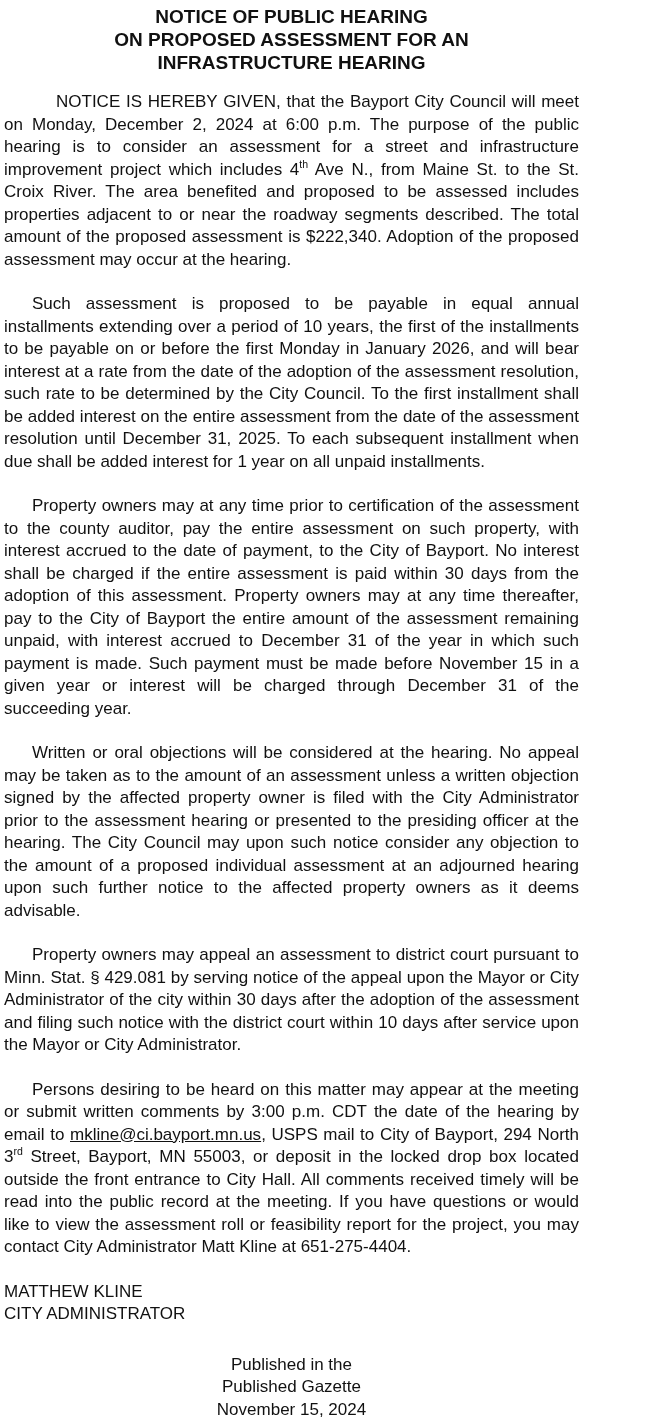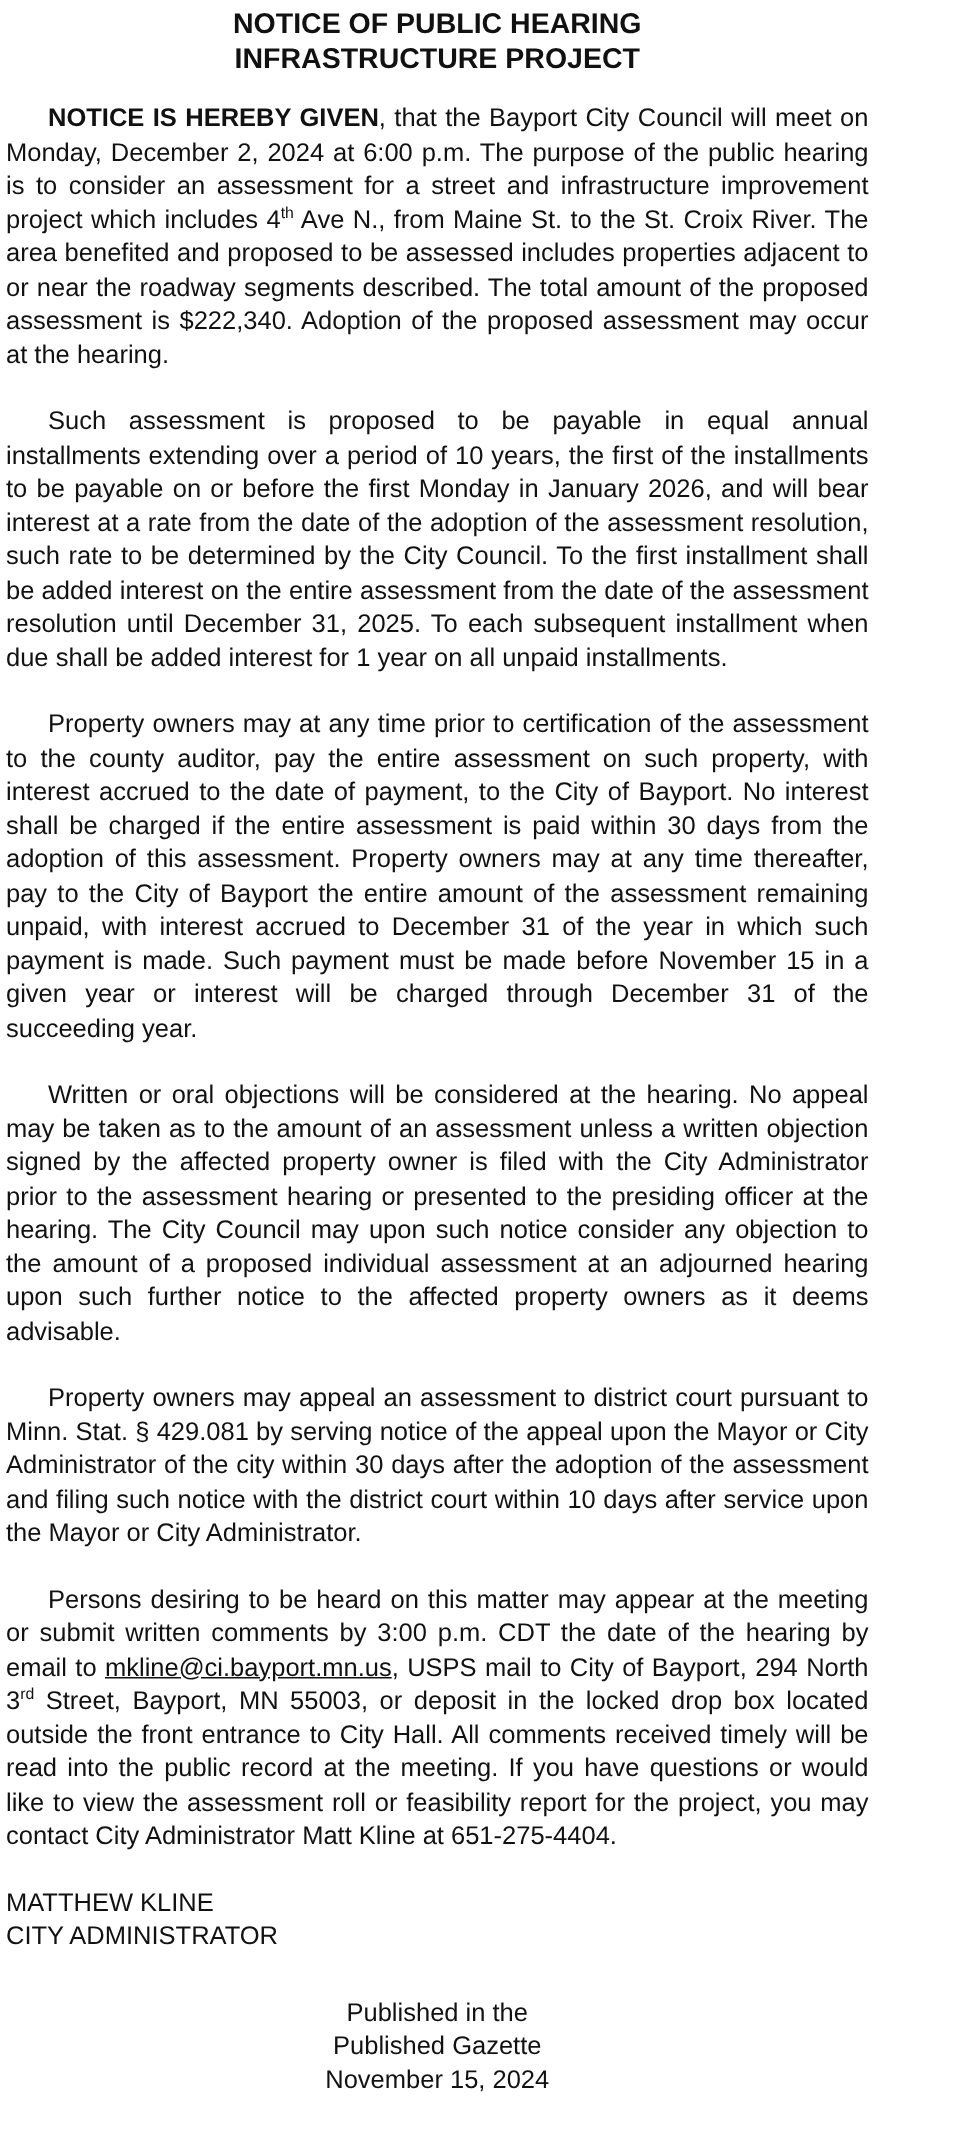--- a/index.html
+++ b/index.html
@@ -29,40 +29,41 @@
   p.body-para {
     margin: 0 0 22px 0;
     text-align: justify;
     text-indent: 28px;
   }
   p.body-para sup {
     font-size: 0.62em;
     line-height: 0;
     vertical-align: super;
   }
-  .run-bold { font-weight: bold; }
+  .run-bold { font-weight: normal; margin-left: 24px; }
   .run-underline { text-decoration: underline; }
   .signature-block {
     text-align: left;
     line-height: 22.5px;
   }
   .footer-block {
     margin-top: 28px;
     text-align: center;
     line-height: 22.5px;
   }
 </style>
 </head>
 <body>
 
 <div class="page">
 
   <div class="title-block">
     <div class="title-line">NOTICE OF PUBLIC HEARING</div>
-    <div class="title-line">INFRASTRUCTURE PROJECT</div>
+    <div class="title-line">ON PROPOSED ASSESSMENT FOR AN</div>
+    <div class="title-line">INFRASTRUCTURE HEARING</div>
   </div>
 
   <div>
     <p class="body-para"><span class="run-bold">NOTICE IS HEREBY GIVEN</span><span>, that the Bayport City Council will meet on Monday, December 2, 2024 at 6:00 p.m. The purpose of the public hearing is to consider an assessment for a street and infrastructure improvement project which includes 4</span><sup>th</sup><span> Ave N., from Maine St. to the St. Croix River. The area benefited and proposed to be assessed includes properties adjacent to or near the roadway segments described. The total amount of the proposed assessment is $222,340. Adoption of the proposed assessment may occur at the hearing.</span></p>
     <p class="body-para"><span>Such assessment is proposed to be payable in equal annual installments extending over a period of 10 years, the first of the installments to be payable on or before the first Monday in January 2026, and will bear interest at a rate from the date of the adoption of the assessment resolution, such rate to be determined by the City Council. To the first installment shall be added interest on the entire assessment from the date of the assessment resolution until December 31, 2025. To each subsequent installment when due shall be added interest for 1 year on all unpaid installments.</span></p>
     <p class="body-para"><span>Property owners may at any time prior to certification of the assessment to the county auditor, pay the entire assessment on such property, with interest accrued to the date of payment, to the City of Bayport. No interest shall be charged if the entire assessment is paid within 30 days from the adoption of this assessment. Property owners may at any time thereafter, pay to the City of Bayport the entire amount of the assessment remaining unpaid, with interest accrued to December 31 of the year in which such payment is made. Such payment must be made before November 15 in a given year or interest will be charged through December 31 of the succeeding year.</span></p>
     <p class="body-para"><span>Written or oral objections will be considered at the hearing. No appeal may be taken as to the amount of an assessment unless a written objection signed by the affected property owner is filed with the City Administrator prior to the assessment hearing or presented to the presiding officer at the hearing. The City Council may upon such notice consider any objection to the amount of a proposed individual assessment at an adjourned hearing upon such further notice to the affected property owners as it deems advisable.</span></p>
     <p class="body-para"><span>Property owners may appeal an assessment to district court pursuant to Minn. Stat. § 429.081 by serving notice of the appeal upon the Mayor or City Administrator of the city within 30 days after the adoption of the assessment and filing such notice with the district court within 10 days after service upon the Mayor or City Administrator.</span></p>
     <p class="body-para"><span>Persons desiring to be heard on this matter may appear at the meeting or submit written comments by 3:00 p.m. CDT the date of the hearing by email to </span><span class="run-underline">mkline@ci.bayport.mn.us</span><span>, USPS mail to City of Bayport, 294 North 3</span><sup>rd</sup><span> Street, Bayport, MN 55003, or deposit in the locked drop box located outside the front entrance to City Hall. All comments received timely will be read into the public record at the meeting. If you have questions or would like to view the assessment roll or feasibility report for the project, you may contact City Administrator Matt Kline at 651-275-4404.</span></p>
   </div>

